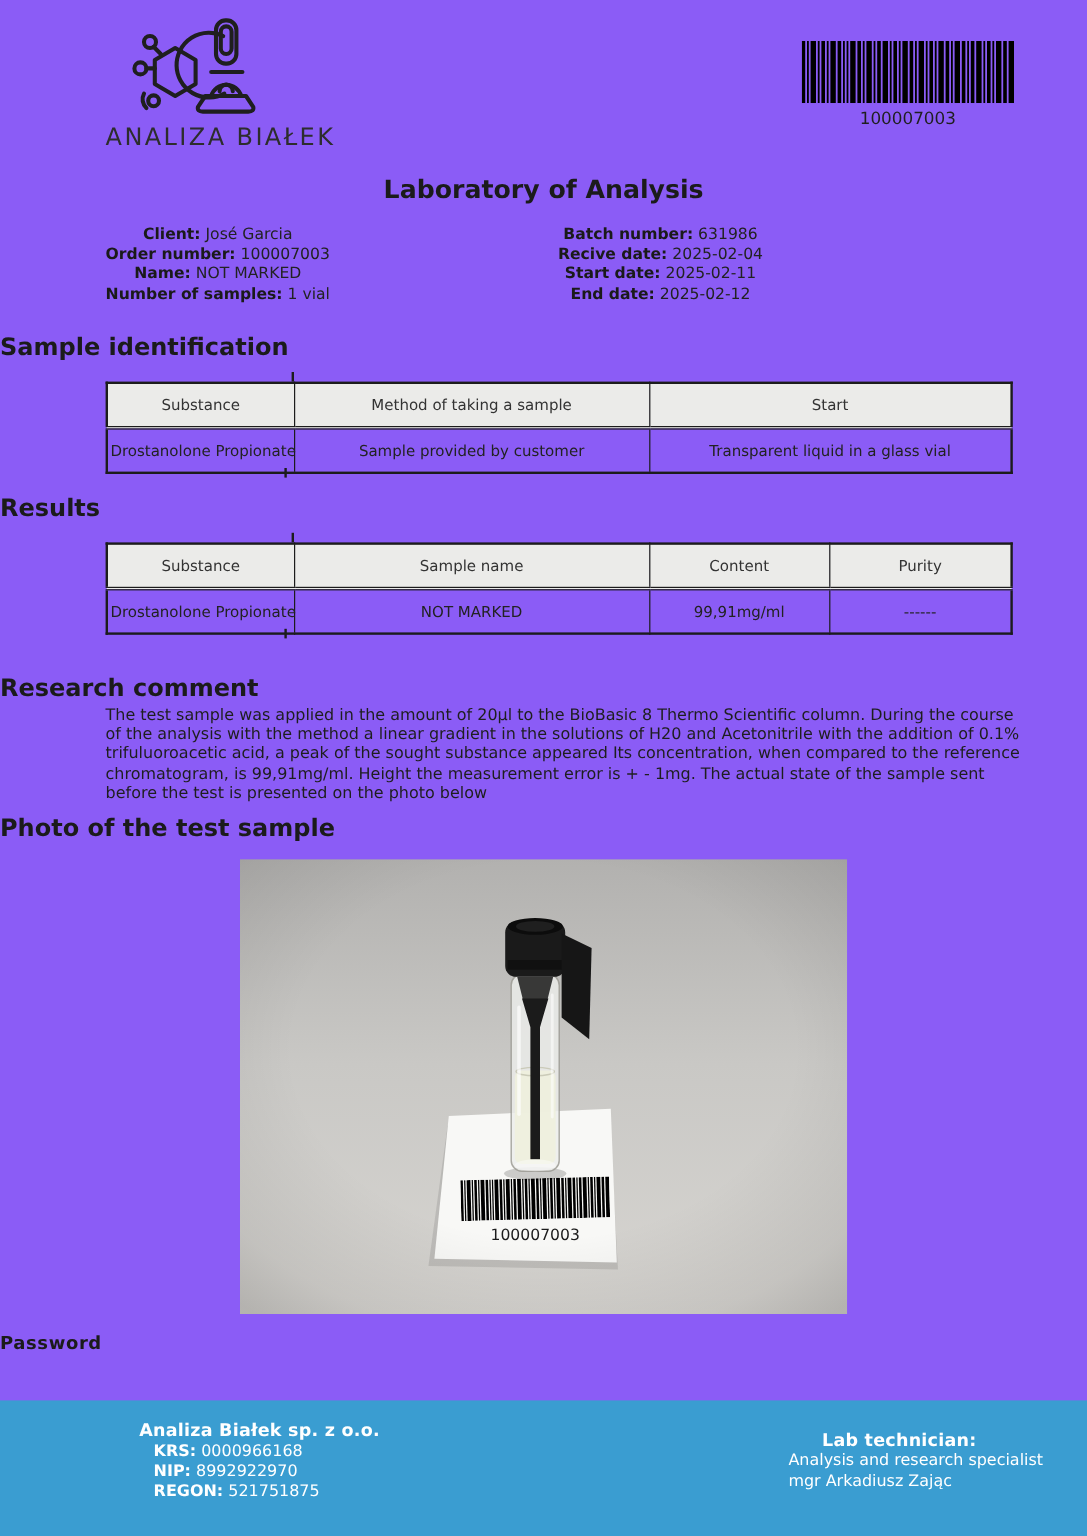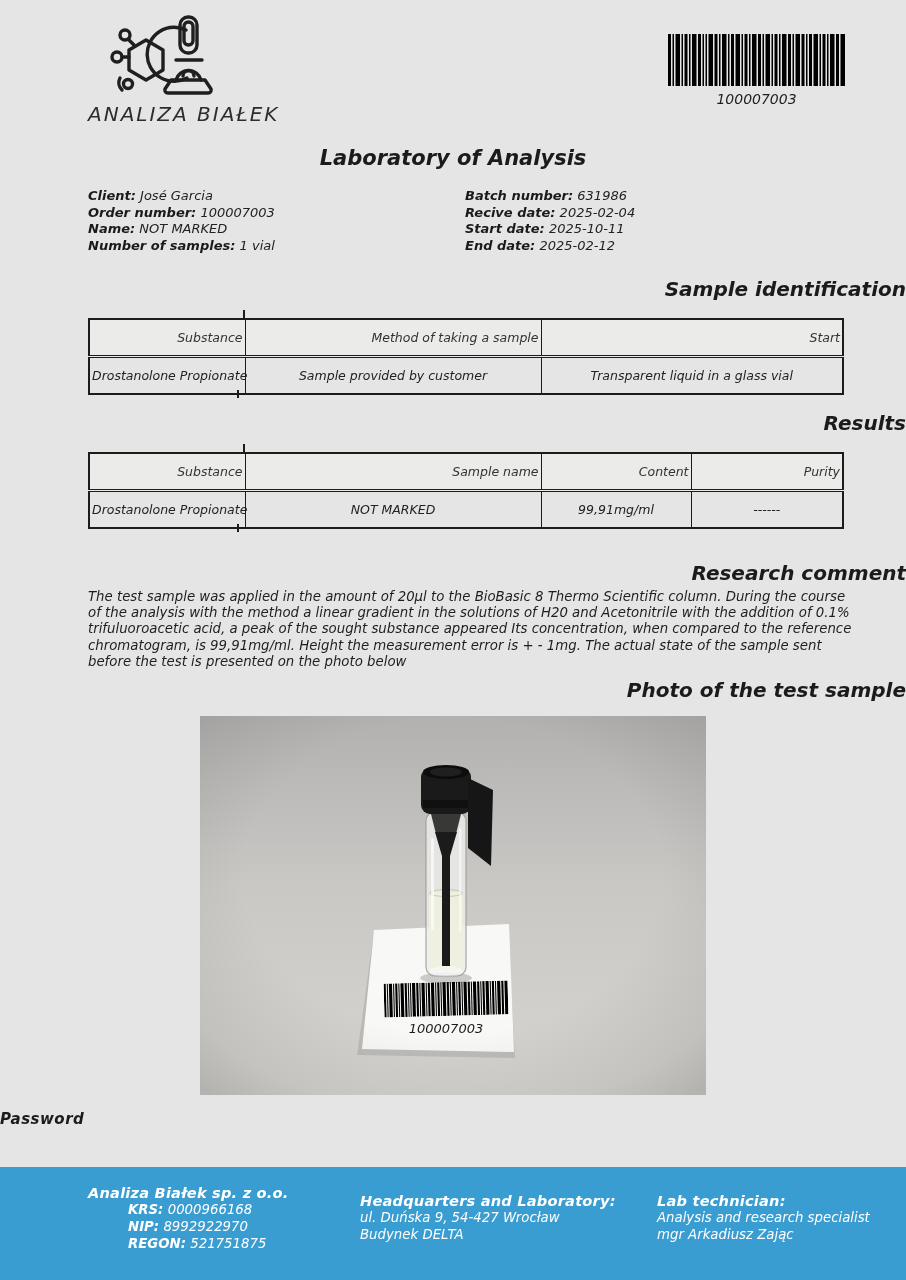--- a/index.html
+++ b/index.html
@@ -1,60 +1,59 @@
 <!DOCTYPE html>
 <html><head>
 <meta charset="utf-8">
 <style>
   html,body{margin:0;padding:0;background:#ffffff;}
   .page{
     position:relative;
     width:906px;height:1280px;
-    background:#e5e5e5;
+    background:#8b5cf6;
     font-family:"DejaVu Sans", sans-serif;
     color:#1a1a1a;
     overflow:hidden;
-    font-style:italic;
   }
   
   .logo-wrap{position:absolute;left:88px;top:14px;width:160px;text-align:center;}
   .logo-svg{display:block;margin:0 auto;}
   .brand-name{
     margin-top:4px;font-size:20px;letter-spacing:2px;color:#2d2d2d;
     white-space:nowrap;font-weight:400;
   }
   .barcode-top{position:absolute;left:668px;top:34px;width:177px;text-align:center;}
   .barcode-top svg{display:block;}
   .barcode-top .bc-num{margin-top:5px;font-size:14px;color:#1f1f1f;}
   
   .doc-title{
     position:absolute;left:0;top:146px;width:100%;text-align:center;
     font-size:21px;font-weight:bold;color:#1b1b1b;
   }
-  .info-col{position:absolute;top:188px;font-size:13px;line-height:16.6px;}
+  .info-col{position:absolute;top:188px;font-size:13px;line-height:16.6px;text-align:center;}
   .info-col.left{left:88px;}
   .info-col.right{left:465px;}
   .info-line b{font-weight:bold;}
   .info-line span{font-weight:normal;color:#222;}
   
   .section-heading{
-    position:absolute;left:0;width:100%;text-align:right;
+    position:absolute;left:0;width:100%;text-align:left;
     font-size:20px;font-weight:bold;color:#1b1b1b;
   }
   
   table.lab{
     position:absolute;left:88px;border-collapse:collapse;table-layout:fixed;
     font-size:12.5px;color:#222;
   }
   table.lab th,table.lab td{
     border:1px solid #1c1c1c;height:35px;text-align:center;
     padding:0 2px;white-space:nowrap;overflow:visible;font-weight:normal;
   }
   table.lab{border:2px solid #1c1c1c;}
-  table.lab th{background:#ebebe9;color:#333;border-bottom:3px double #1c1c1c;text-align:right;}
+  table.lab th{background:#ebebe9;color:#333;border-bottom:3px double #1c1c1c;}
   .tick{position:absolute;width:2px;height:8px;background:#1c1c1c;}
   
   .comment-text{
     position:absolute;left:88px;top:589px;width:768px;
     font-size:13.3px;line-height:16.2px;color:#1e1e1e;text-align:left;
   }
   
   .photo-wrap{position:absolute;left:200px;top:716px;width:506px;height:379px;}
   
   .password-label{
@@ -64,21 +63,21 @@
   .password-value{
     position:absolute;left:0;top:1134px;width:100%;text-align:center;
     font-size:13.5px;color:#222;
   }
   
   .footer{
     position:absolute;left:0;top:1167px;width:906px;height:113px;
     background:#3a9dd1;color:#ffffff;
   }
   .footer-col{position:absolute;font-size:13.3px;line-height:17px;}
-  .footer-col .f-title{font-size:14.6px;font-weight:bold;letter-spacing:0.2px;}
+  .footer-col .f-title{font-size:14.6px;font-weight:bold;letter-spacing:0.2px;margin-left:28px;}
   .footer-col.c1{left:88px;top:17px;}
   .footer-col.c2{left:360px;top:25px;}
   .footer-col.c3{left:657px;top:25px;}
   .footer-col b{font-weight:bold;margin-left:40px;}
 </style>
 </head>
 <body>
 
 <div class="page">
 
@@ -165,21 +164,21 @@
 
   <div class="info-col left">
     <div class="info-line"><b>Client:</b> <span>José Garcia</span></div>
     <div class="info-line"><b>Order number:</b> <span>100007003</span></div>
     <div class="info-line"><b>Name:</b> <span>NOT MARKED</span></div>
     <div class="info-line"><b>Number of samples:</b> <span>1 vial</span></div>
   </div>
   <div class="info-col right">
     <div class="info-line"><b>Batch number:</b> <span>631986</span></div>
     <div class="info-line"><b>Recive date:</b> <span>2025-02-04</span></div>
-    <div class="info-line"><b>Start date:</b> <span>2025-10-11</span></div>
+    <div class="info-line"><b>Start date:</b> <span>2025-02-11</span></div>
     <div class="info-line"><b>End date:</b> <span>2025-02-12</span></div>
   </div>
 
   <div class="section-heading" style="top:277px">Sample identification</div>
   <table class="lab" style="top:318px;width:754px">
     <colgroup>
         <col style="width:156px">
         <col style="width:296px">
         <col style="width:302px">
       </colgroup>
@@ -280,25 +279,20 @@
 
   <div class="password-label">Password</div>
 
   <div class="footer">
     <div class="footer-col c1">
       <div class="f-title">Analiza Białek sp. z o.o.</div>
       <div><b>KRS:</b> <span>0000966168</span></div>
       <div><b>NIP:</b> <span>8992922970</span></div>
       <div><b>REGON:</b> <span>521751875</span></div>
     </div>
-    <div class="footer-col c2">
-      <div class="f-title">Headquarters and Laboratory:</div>
-      <div>ul. Duńska 9, 54-427 Wrocław</div>
-      <div>Budynek DELTA</div>
-    </div>
     <div class="footer-col c3">
       <div class="f-title">Lab technician:</div>
       <div>Analysis and research specialist</div>
       <div>mgr Arkadiusz Zając</div>
     </div>
   </div>
 
 </div>
 
 </body></html>

